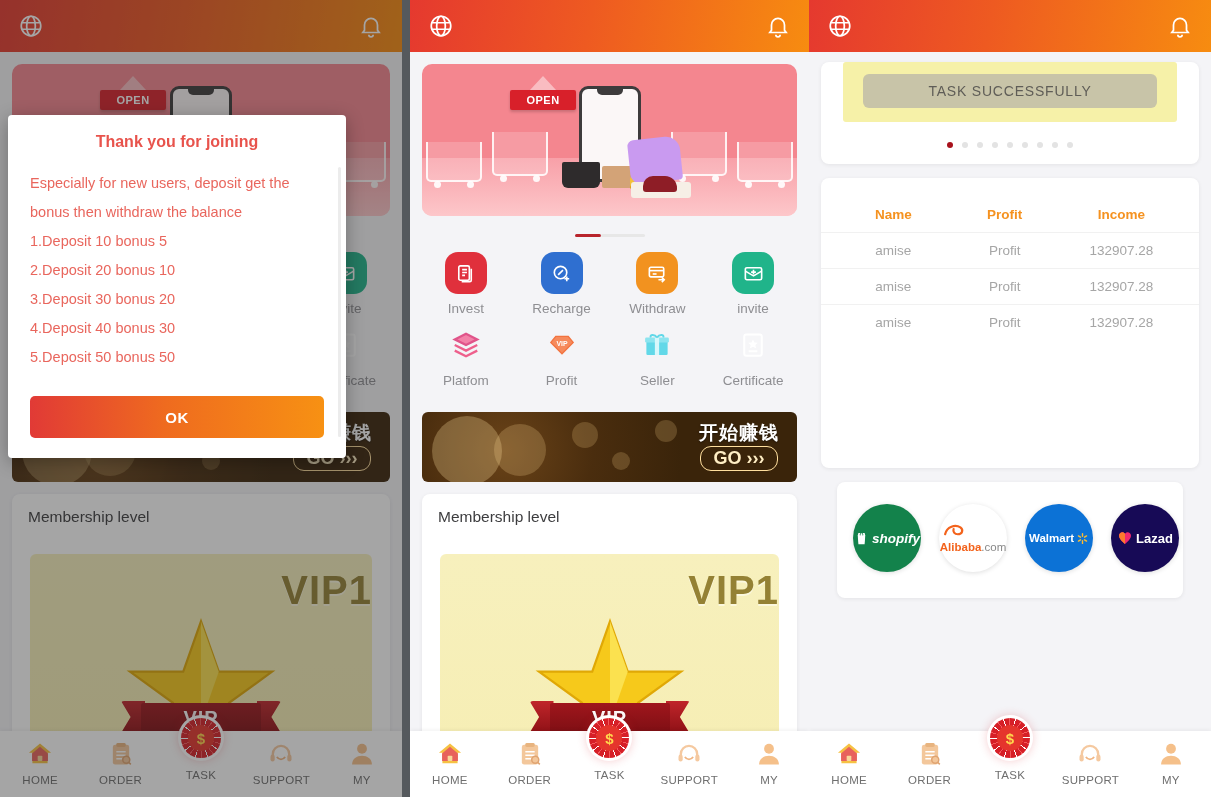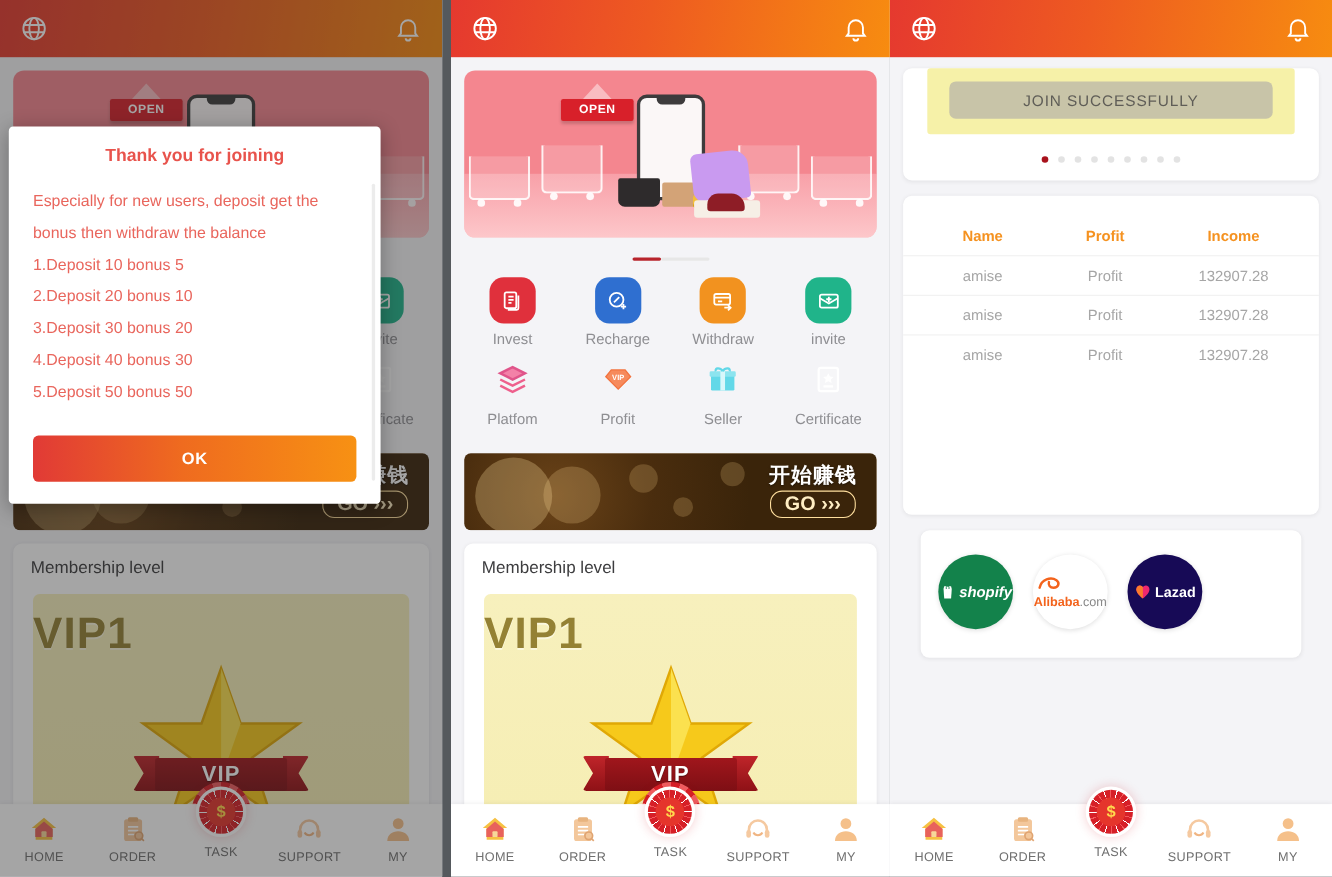--- a/index.html
+++ b/index.html
@@ -97,22 +97,22 @@
   .goldbanner .b5 { width: 22px; height: 22px; right: 120px; top: 8px; }
   .gb-right { position: relative; text-align: center; z-index: 2; }
   .gb-cn { color: #fff; font-size: 19px; font-weight: 700; letter-spacing: 1px;
            text-shadow: 0 1px 2px rgba(0,0,0,.5); line-height: 1.1; }
   .gb-go { margin-top: 3px; border: 1.5px solid #ffdf9e; border-radius: 11px; padding: 1px 12px;
            color: #ffeec4; font-size: 18px; font-weight: 700; display: inline-block; }
 
   
   .member { margin: 12px; padding: 14px 0 0; }
   .member h3 { font-size: 15.5px; color: #3d3d3f; font-weight: 400; padding-left: 16px; }
-  .vipcard { margin: 14px 18px 0; background: linear-gradient(180deg,#f7f0bd,#f6eeb4); border-radius: 6px;
-             padding: 14px 0 0; text-align: left; min-height: 180px; position: relative; overflow: hidden; }
+  .vipcard { margin: 28px 18px 0; background: linear-gradient(180deg,#f7f0bd,#f6eeb4); border-radius: 6px;
+             padding: 14px 0 0; text-align: right; min-height: 180px; position: relative; overflow: hidden; }
   .viptitle { font-size: 40px; font-weight: 700; color: #948134; letter-spacing: 1px;
               text-shadow: 0 2px 0 rgba(255,255,255,.5); }
   .star-wrap { position: relative; margin-top: 4px; height: 140px; }
   .star { position: absolute; left: 50%; top: 0; transform: translateX(-50%); width: 150px; height: 142px; }
   .vipribbon { position: absolute; left: 50%; transform: translateX(-50%); top: 82px; width: 160px; height: 40px; }
   .vipribbon .band { position: absolute; left: 20px; right: 20px; top: 4px; height: 30px;
         background: linear-gradient(180deg,#a0161c,#7e0f14); border-radius: 2px;
         display: flex; align-items: center; justify-content: center; }
   .vipribbon .band span { color: #fff; font-size: 20px; font-weight: 700; letter-spacing: 1px;
         text-shadow: 0 1px 1px rgba(0,0,0,.45); }
@@ -644,21 +644,21 @@
         <svg class="ic" viewBox="0 0 24 24" fill="none" stroke="currentColor" stroke-width="1.6">
           <path d="M18 16v-5a6 6 0 10-12 0v5l-1.5 2h15L18 16z"></path>
             <path d="M10 20a2 2 0 004 0"></path>
         </svg>
       </span>
     </div>
 
     <div class="screen">
       <div class="join-card">
         <div class="join-inner">
-          <div class="join-btn">JOIN SUCCESSFULLY</div>
+          <div class="join-btn">TASK SUCCESSFULLY</div>
         </div>
         <div class="dots" id="dots3">
             <span class="dot on"></span>
             <span class="dot"></span>
             <span class="dot"></span>
             <span class="dot"></span>
             <span class="dot"></span>
             <span class="dot"></span>
             <span class="dot"></span>
             <span class="dot"></span>
@@ -701,20 +701,28 @@
           <div class="plogo alibaba">
             <div>
               <svg viewBox="0 0 40 18" width="34" height="16">
                 <path d="M6 14c2-9 12-12 18-8 4 3 2 8-3 8-4 0-6-3-5-6" stroke="#f3631c" stroke-width="2.6" fill="none" stroke-linecap="round"></path>
               </svg>
               <div class="ali-t">
                 <span>Alibaba</span><span class="dotcom">.com</span>
               </div>
             </div>
           </div>
+          <div class="plogo walmart">
+            <span class="wm-t">Walmart</span>
+            <svg viewBox="0 0 24 24" width="13" height="13" style="margin-left:2px">
+              <g stroke="#fdbb30" stroke-width="2.6" stroke-linecap="round">
+                <path d="M12 3v5M12 16v5M4.5 7.2l3.8 2.4M15.7 14.4l3.8 2.4M4.5 16.8l3.8-2.4M15.7 9.6l3.8-2.4"></path>
+              </g>
+            </svg>
+          </div>
           <div class="plogo lazada">
             <svg viewBox="0 0 24 24" width="16" height="16" style="margin-right:3px">
               <path d="M12 21S3 14.5 3 8.8C3 5.6 5.5 3.5 8 3.5c1.7 0 3.2 1 4 2.3.8-1.3 2.3-2.3 4-2.3 2.5 0 5 2.1 5 5.3C21 14.5 12 21 12 21z" fill="#f0286e"></path>
               <path d="M12 21S3 14.5 3 8.8C3 5.6 5.5 3.5 8 3.5c1.7 0 3.2 1 4 2.3V21z" fill="#fb7b2c"></path>
             </svg>
             <span class="lz-t">Lazad</span>
           </div>
         </div>
       </div>
     </div>

